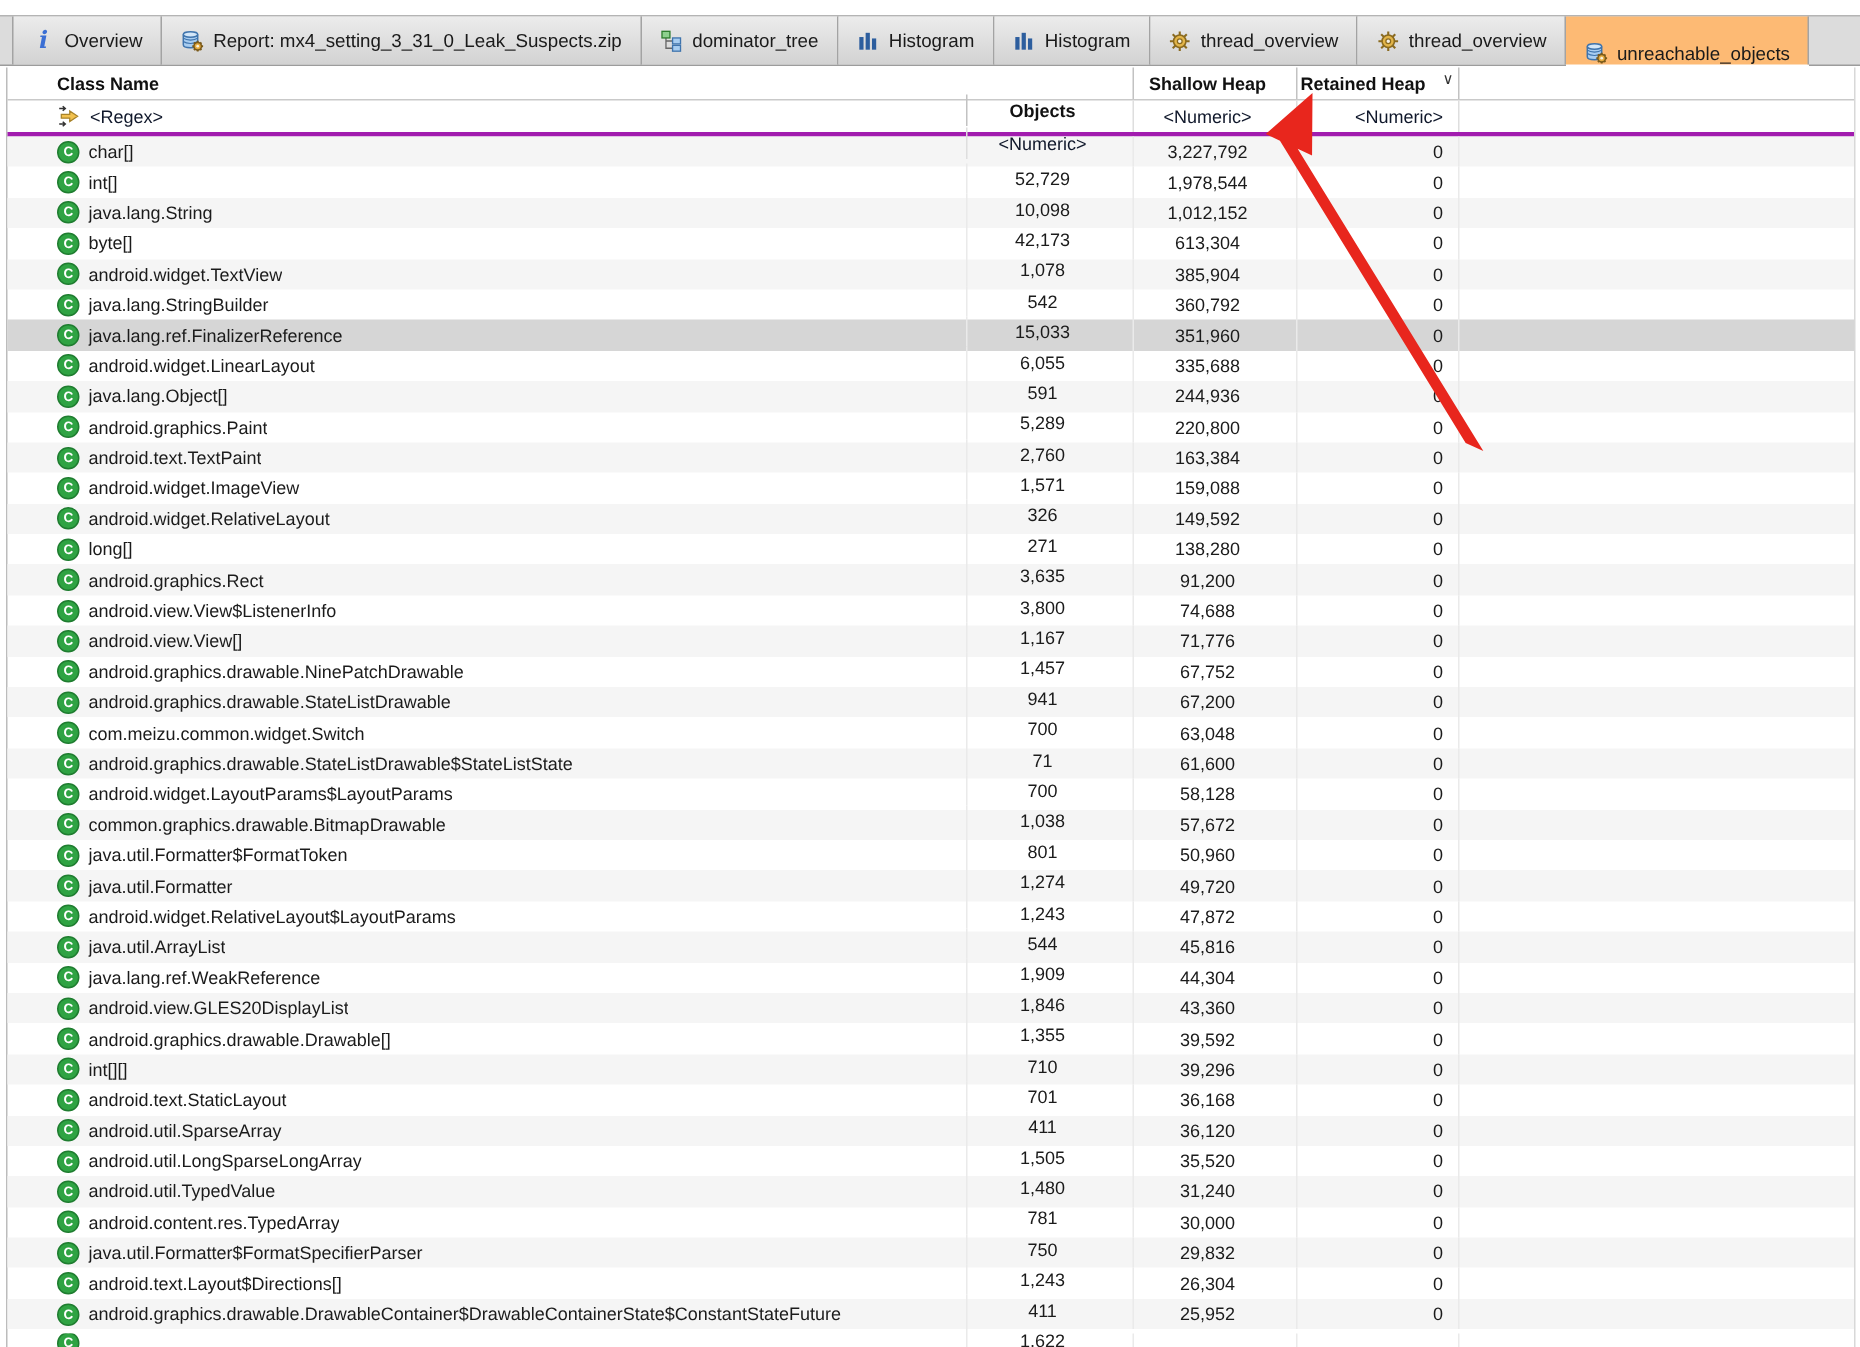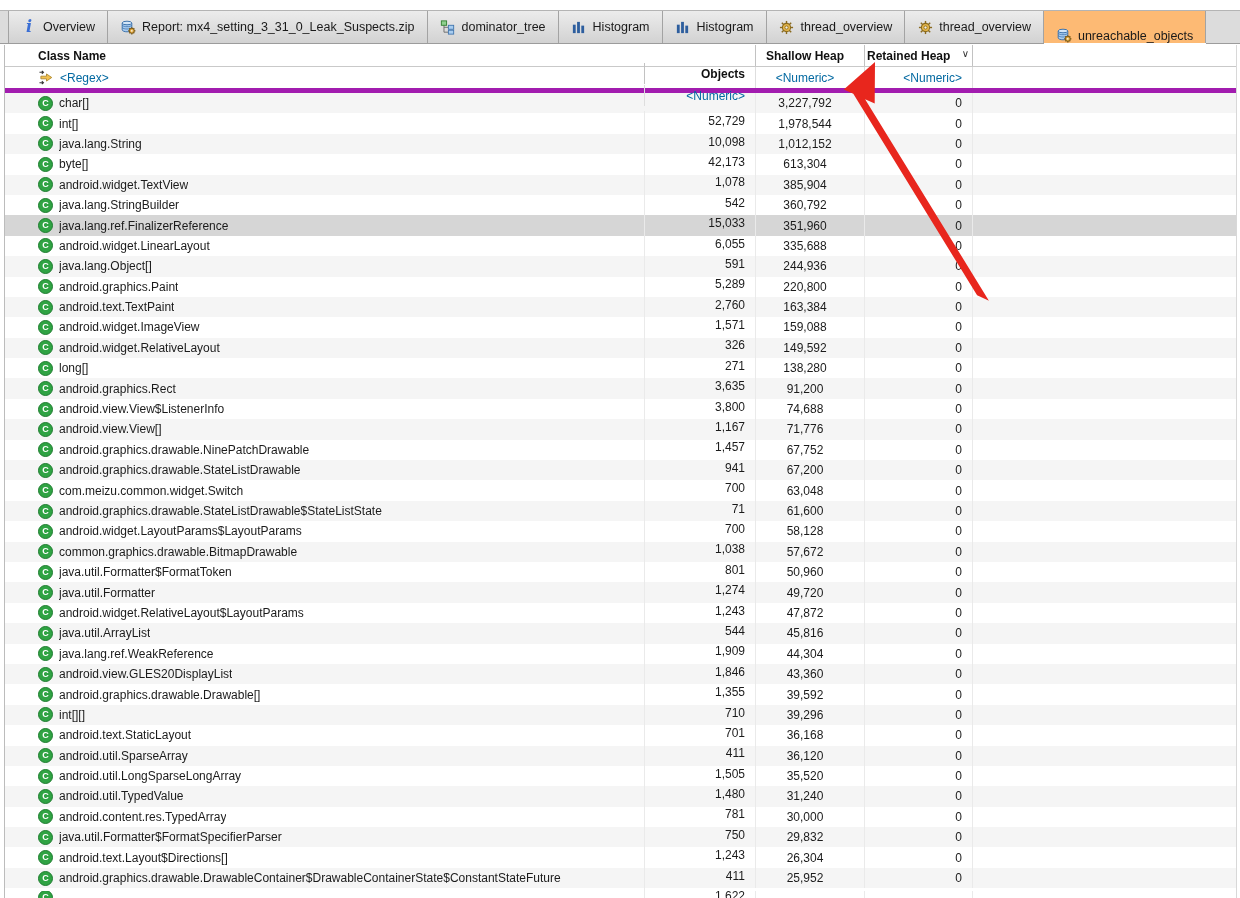--- a/index.html
+++ b/index.html
@@ -16,25 +16,25 @@
   .tab.active{background:#fdba74;box-shadow:0 1px 0 #fff;align-items:flex-end;}
   .tab-icon{display:inline-flex;width:16px;height:16px;align-items:center;justify-content:center;flex:0 0 auto;}
   .info-glyph{font-family:"DejaVu Serif","Liberation Serif",serif;font-style:italic;font-weight:bold;
     color:#3b6fd4;font-size:16px;line-height:16px;}
 
   
   .table{position:absolute;top:45px;left:4px;right:3px;bottom:0;
     border-left:1px solid #bcbcbc;border-right:1px solid #d8d8d8;box-sizing:border-box;}
   .thead{display:flex;height:21px;align-items:center;font-size:12px;font-weight:bold;color:#111;
     border-bottom:1px solid #c9c9c9;}
-  .filterrow{display:flex;height:21px;align-items:center;font-size:12px;color:#0369a1;
-    border-bottom:5px solid #a21caf;}
+  .filterrow{display:flex;height:21px;align-items:center;font-size:12px;color:#0f172a;
+    border-bottom:3px solid #a21caf;}
   .cell{box-sizing:border-box;height:100%;display:flex;align-items:center;overflow:hidden;}
   .c-class{width:613px;padding-left:7px;gap:6px;white-space:nowrap;margin-left:26px;}
-  .c-obj{width:111px;justify-content:flex-end;padding-right:10px;margin-top:36px;}
+  .c-obj{width:111px;justify-content:center;padding-right:10px;margin-top:36px;}
   .c-shal{width:109px;justify-content:center;padding-right:10px;}
   .c-ret{width:108px;justify-content:flex-end;padding-right:10px;position:relative;}
   .c-rest{flex:1;}
   .thead .c-obj,.thead .c-shal,.thead .c-ret,.thead .c-rest{border-left:1px solid #c2c2c2;}
   .filterrow .c-obj,.filterrow .c-shal,.filterrow .c-ret,.filterrow .c-rest{border-left:1px solid #dedede;}
   .thead .c-ret{justify-content:flex-start;padding-left:2px;padding-right:16px;text-align:center;}
   .sort-chevron{position:absolute;right:3px;top:3px;font-size:10px;color:#333;font-weight:normal;}
 
   .tbody{font-size:12px;color:#1b1b1b;}
   .row{display:flex;height:20.4px;align-items:center;}

